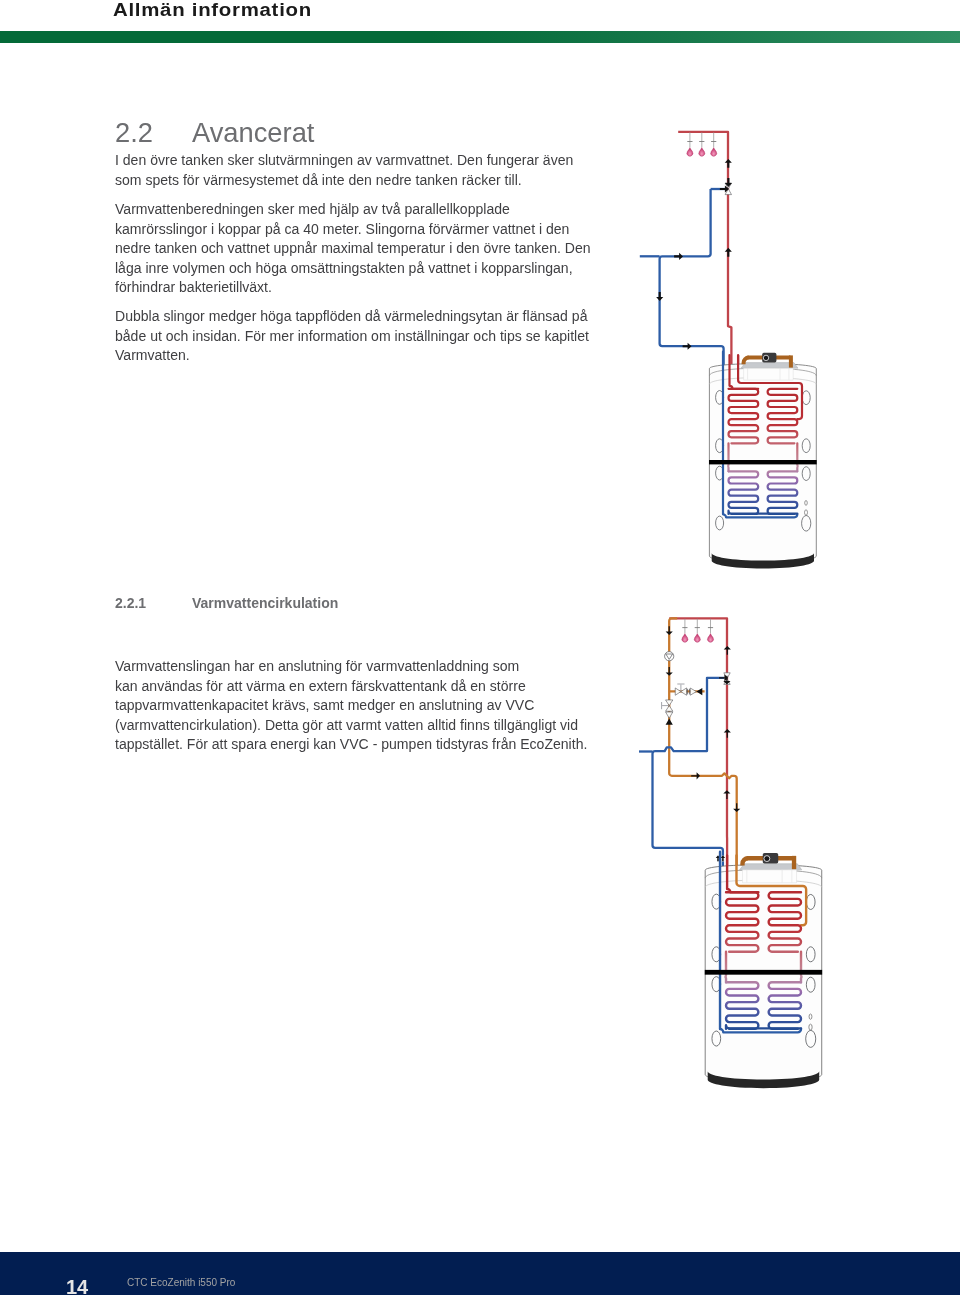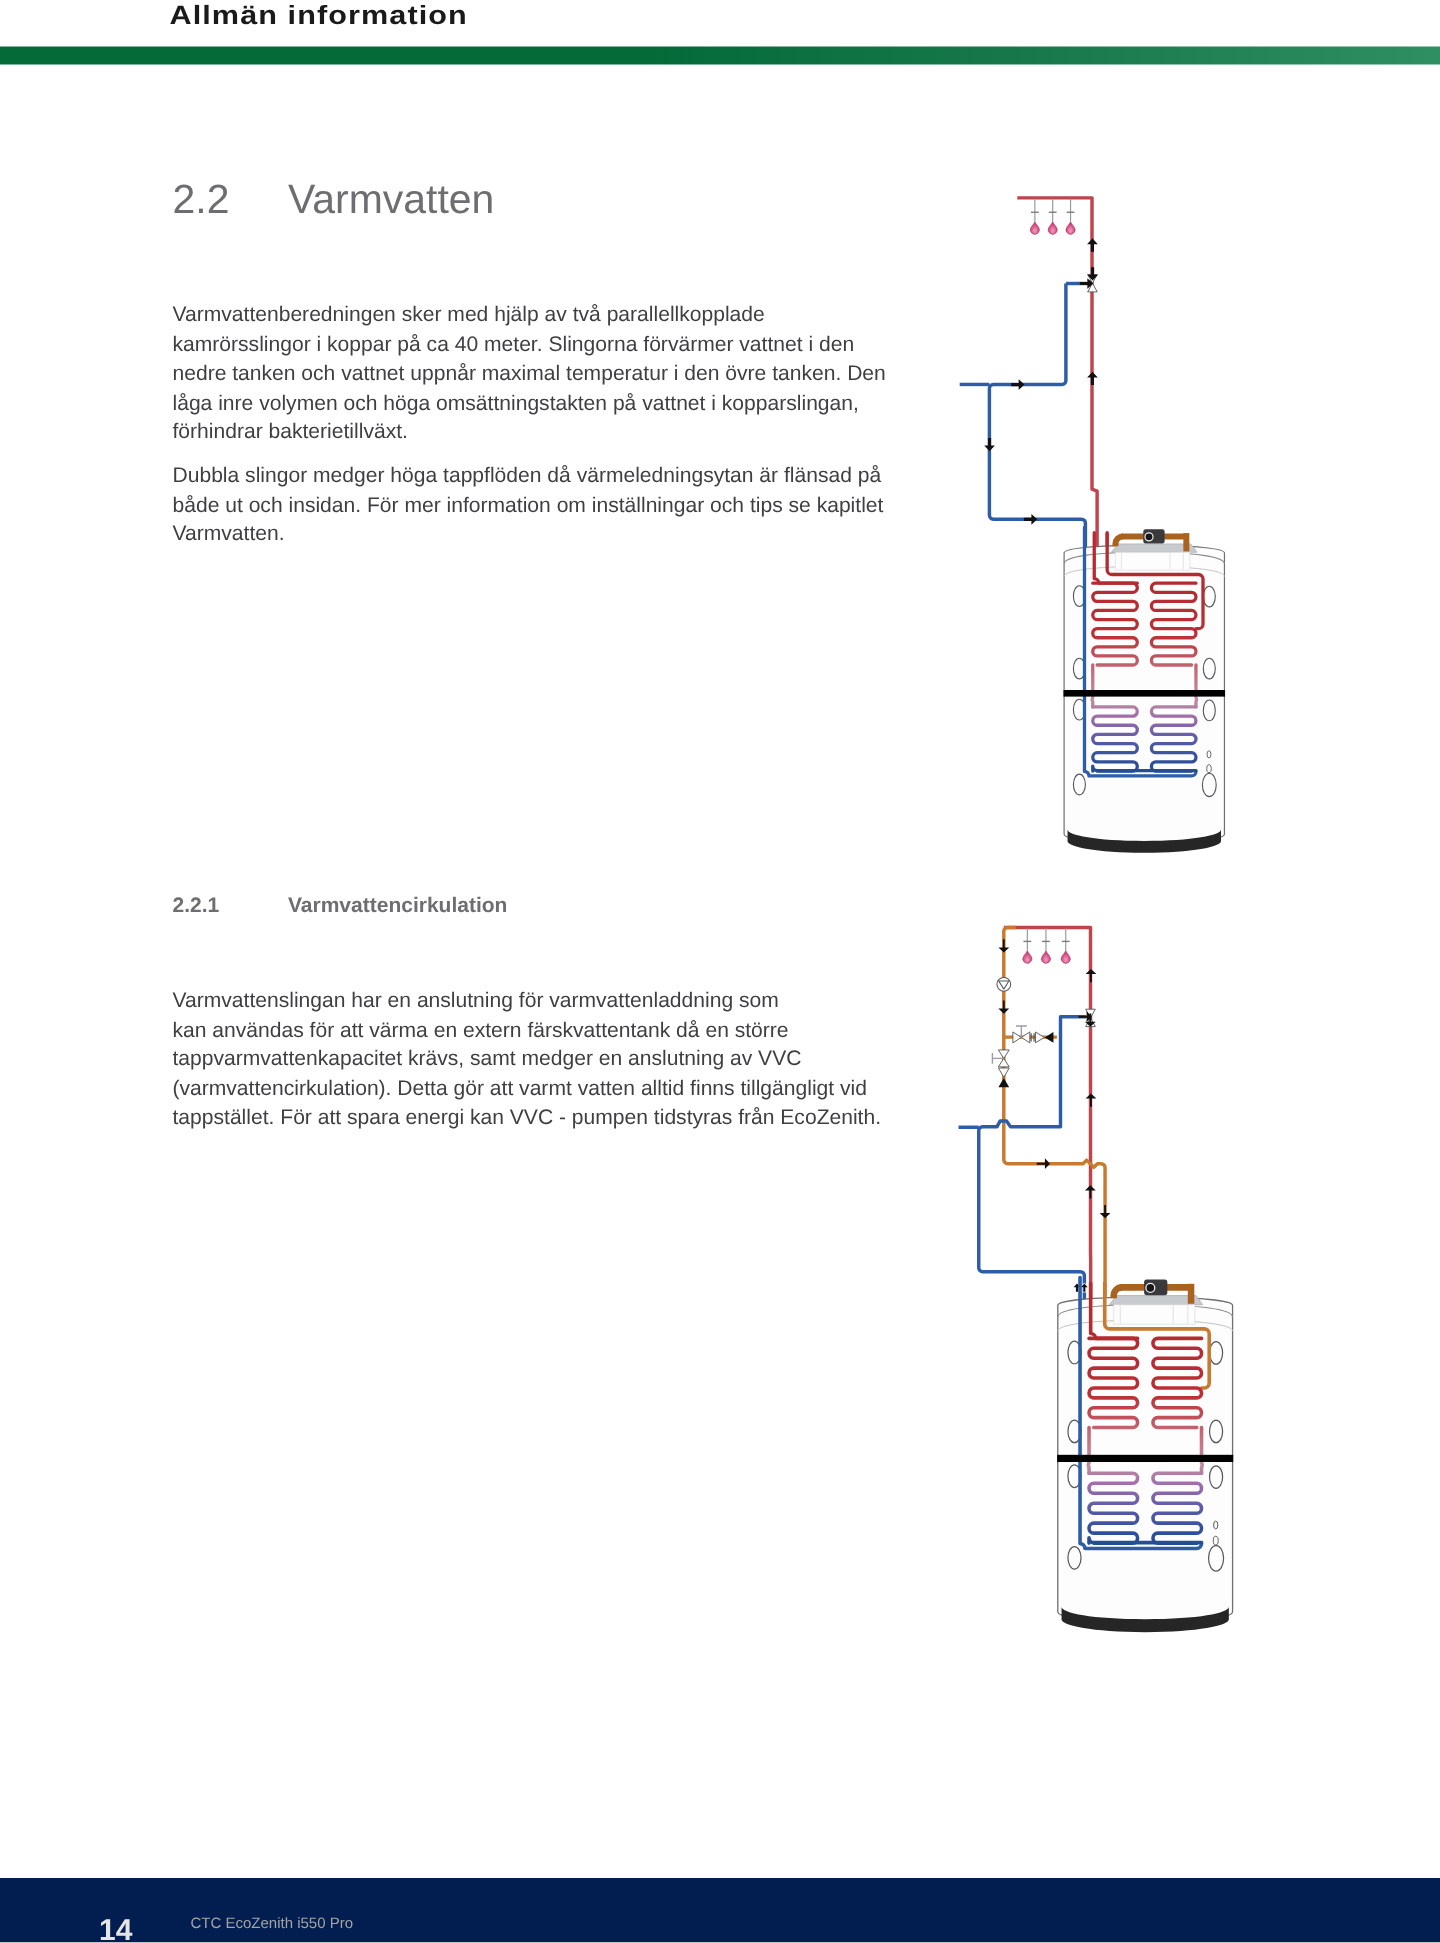--- a/index.html
+++ b/index.html
@@ -20,22 +20,24 @@
   svg.diagrams{position:absolute;left:0;top:0;}
 </style>
 </head>
 <body>
 
 <div class="page">
 
   <div class="hdr-title">Allmän information</div>
   <div class="hdr-rule"></div>
 
-  <div class="h2 h2a" style="left:115px;top:117px;"><span class="num">2.2</span><span class="txt">Varmvatten</span></div>
-
+  <div class="h2 h2a" style="left:115px;top:117px;"><span class="num">2.2</span><span class="txt">Avancerat</span></div>
+
+  <div class="ptxt" style="left:115px;top:151px;">I den övre tanken sker slutvärmningen av varmvattnet. Den fungerar även
+som spets för värmesystemet då inte den nedre tanken räcker till.</div>
   <div class="ptxt" style="left:115px;top:200px;">Varmvattenberedningen sker med hjälp av två parallellkopplade
 kamrörsslingor i koppar på ca 40 meter. Slingorna förvärmer vattnet i den
 nedre tanken och vattnet uppnår maximal temperatur i den övre tanken. Den
 låga inre volymen och höga omsättningstakten på vattnet i kopparslingan,
 förhindrar bakterietillväxt.</div>
   <div class="ptxt" style="left:115px;top:307px;">Dubbla slingor medger höga tappflöden då värmeledningsytan är flänsad på
 både ut och insidan. För mer information om inställningar och tips se kapitlet
 Varmvatten.</div>
 
   <div class="h2 h2b" style="left:115px;top:595px;"><span class="num">2.2.1</span><span class="txt">Varmvattencirkulation</span></div>

